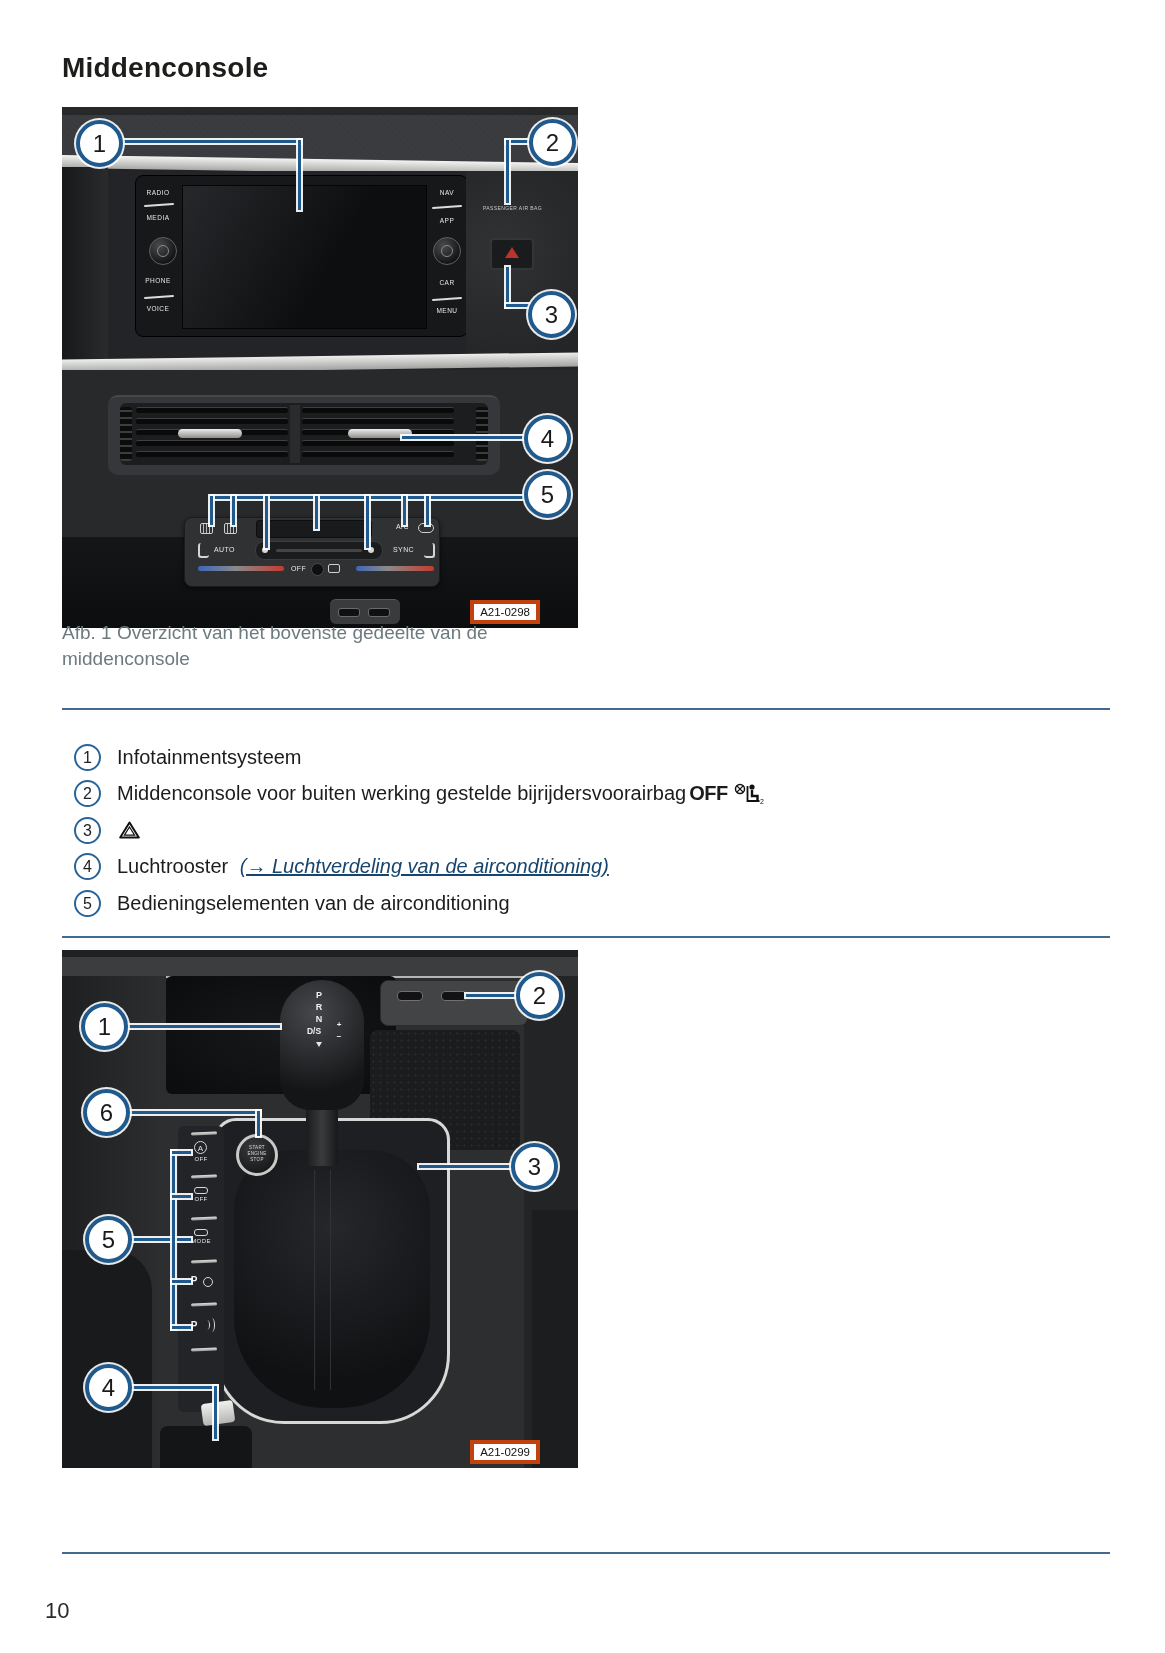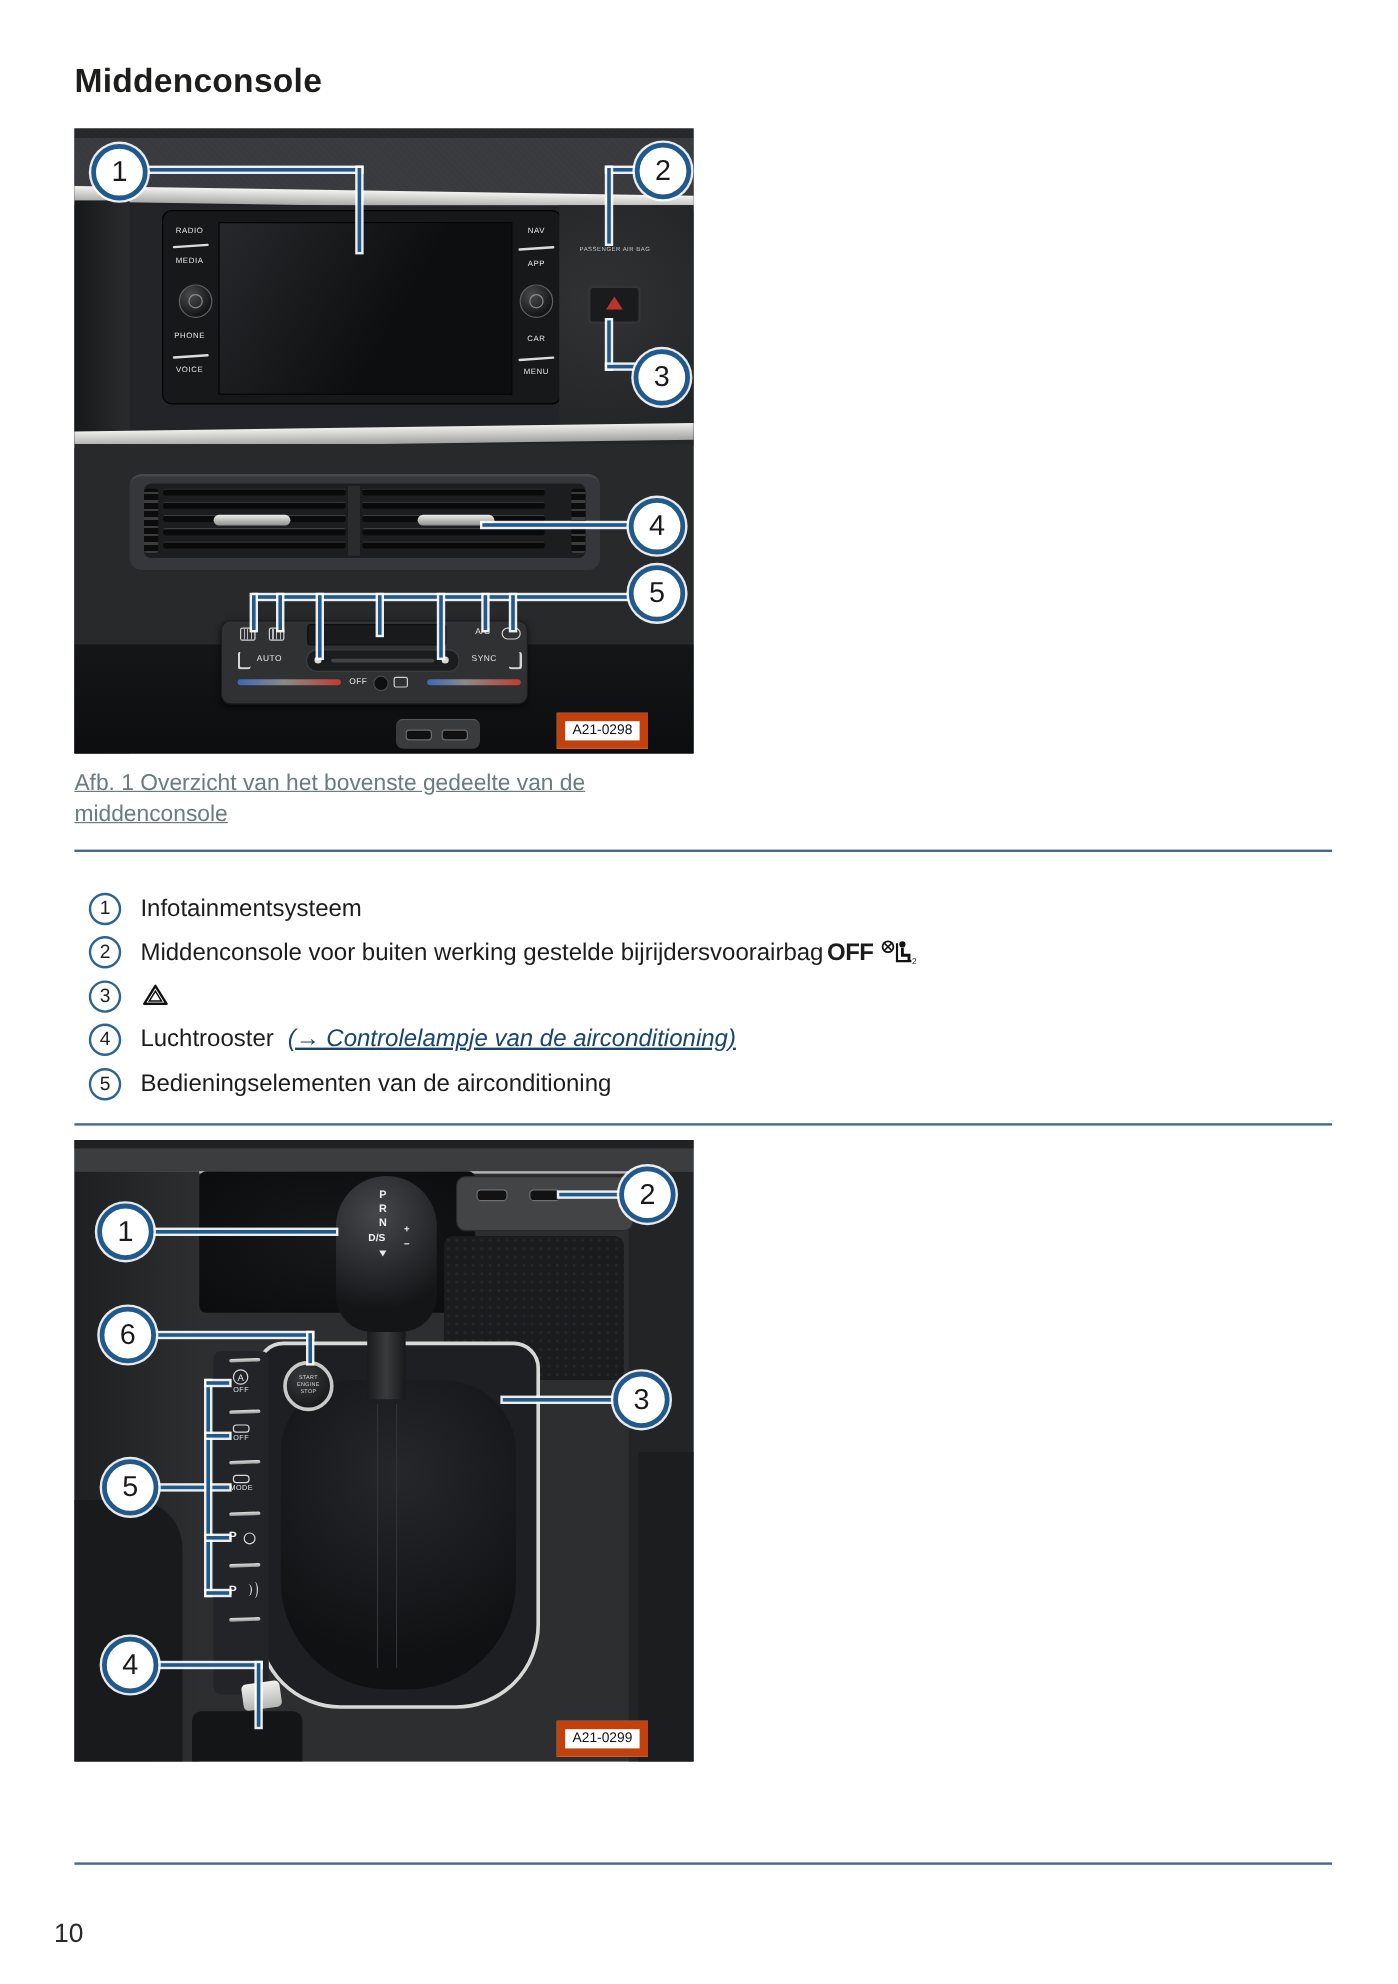--- a/index.html
+++ b/index.html
@@ -14,21 +14,21 @@
   .xref{font-style:italic;text-decoration:underline;color:#17456e;margin-left:6px;cursor:pointer;}
   .pagenum{font-size:22px;color:#2a2a2a;}
   .rule{height:2px;background:#44698f;}
   
   .lnum{display:inline-flex;width:27px;height:27px;border:2px solid #2a6496;border-radius:50%;
         align-items:center;justify-content:center;font-size:16px;color:#222;box-sizing:border-box;
         flex:0 0 27px;}
   .lrow{display:flex;align-items:center;gap:16px;}
   
   .fig{overflow:hidden;background:#232325;}
-  .tag{position:absolute;right:38px;bottom:4px;background:#fff;border:7px solid #c2410c;
+  .tag{position:absolute;right:38px;bottom:4px;background:#fff;border:4px solid #c2410c;
        padding:0 6px;font-size:11.5px;line-height:16px;color:#111;}
   
   .co{position:absolute;width:47px;height:47px;border:4px solid #20598c;border-radius:50%;
       background:#fff;box-sizing:border-box;display:flex;align-items:center;justify-content:center;
       font-size:24px;color:#1a1a1a;box-shadow:0 0 0 2px rgba(255,255,255,.9);z-index:30;}
   .lh,.lv{position:absolute;background:#20598c;box-shadow:0 0 0 2px rgba(255,255,255,.92);z-index:25;}
   .lh{height:3px;} .lv{width:3px;}
   
   .mt{position:absolute;color:#e6e6e6;font-size:6.5px;letter-spacing:.5px;text-align:center;}
   .mt5{position:absolute;color:#c9c9c9;font-size:5px;letter-spacing:.4px;}
@@ -192,21 +192,21 @@
 
     <div class="co" style="left:14px;top:13px;">1</div>
     <div class="co" style="left:467px;top:12px;">2</div>
     <div class="co" style="left:466px;top:184px;">3</div>
     <div class="co" style="left:462px;top:308px;">4</div>
     <div class="co" style="left:462px;top:364px;">5</div>
 
     <div class="tag">A21-0298</div>
   </div>
 
-  <div class="abs caption" style="left:62px;top:640px;width:455px;text-decoration:underline;">Afb. 1 Overzicht van het bovenste gedeelte van de middenconsole</div>
+  <div class="abs caption" style="left:62px;top:620px;width:455px;">Afb. 1 Overzicht van het bovenste gedeelte van de middenconsole</div>
 
   <div class="abs rule" style="left:62px;top:708px;width:1048px;"></div>
 
   <div class="abs lrow" style="left:74px;top:744px;">
     <span class="lnum">1</span>
     <span class="legend-text">Infotainmentsysteem</span>
   </div>
   <div class="abs lrow" style="left:74px;top:780px;">
     <span class="lnum">2</span>
     <span class="legend-text" style="white-space:nowrap;">
@@ -228,21 +228,21 @@
       <svg width="21" height="18" viewBox="0 0 21 18" style="vertical-align:-2px;margin-left:2px;">
         <path d="M10.5 1.5 L19.8 16.5 L1.2 16.5 Z" fill="none" stroke="#111" stroke-width="2" stroke-linejoin="round"></path>
         <path d="M10.5 6 L15.6 14.2 L5.4 14.2 Z" fill="none" stroke="#111" stroke-width="1.2"></path>
       </svg>
     </span>
   </div>
   <div class="abs lrow" style="left:74px;top:853px;">
     <span class="lnum">4</span>
     <span class="legend-text" style="white-space:nowrap;">
       <span>Luchtrooster</span>
-      <span class="xref">(→ Controlelampje van de airconditioning)</span>
+      <span class="xref">(→ Luchtverdeling van de airconditioning)</span>
     </span>
   </div>
   <div class="abs lrow" style="left:74px;top:890px;">
     <span class="lnum">5</span>
     <span class="legend-text">Bedieningselementen van de airconditioning</span>
   </div>
 
   <div class="abs rule" style="left:62px;top:936px;width:1048px;"></div>
 
   <div class="abs fig" style="left:62px;top:950px;width:516px;height:518px;background:#2d2e30;">

